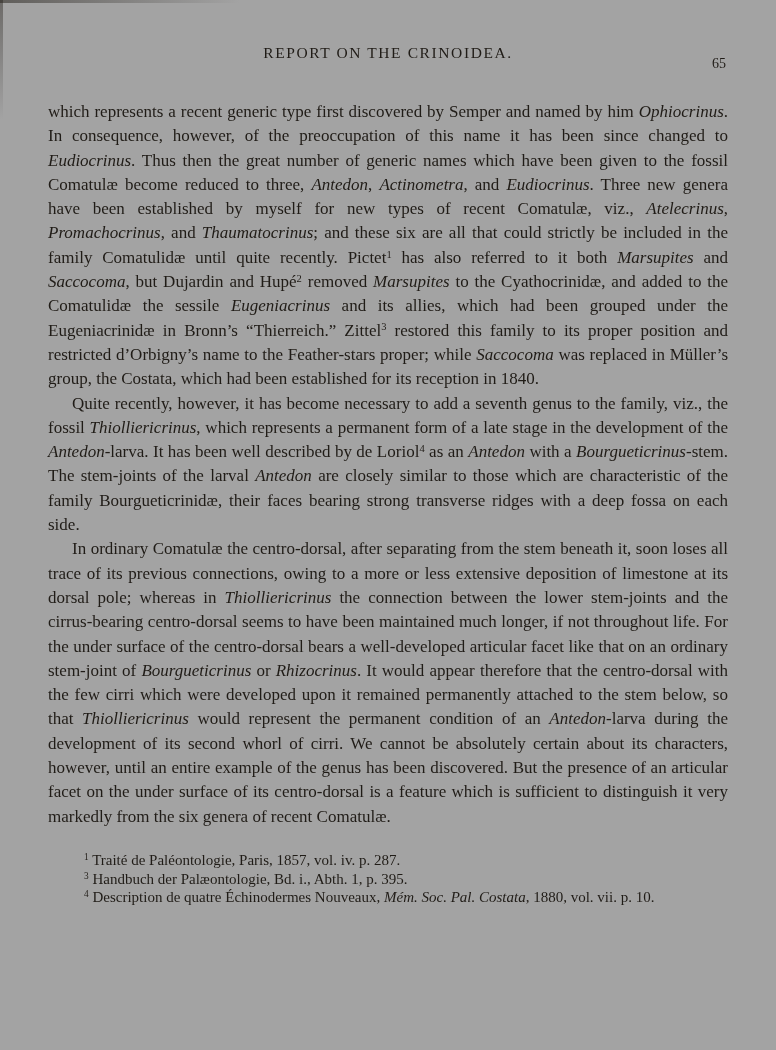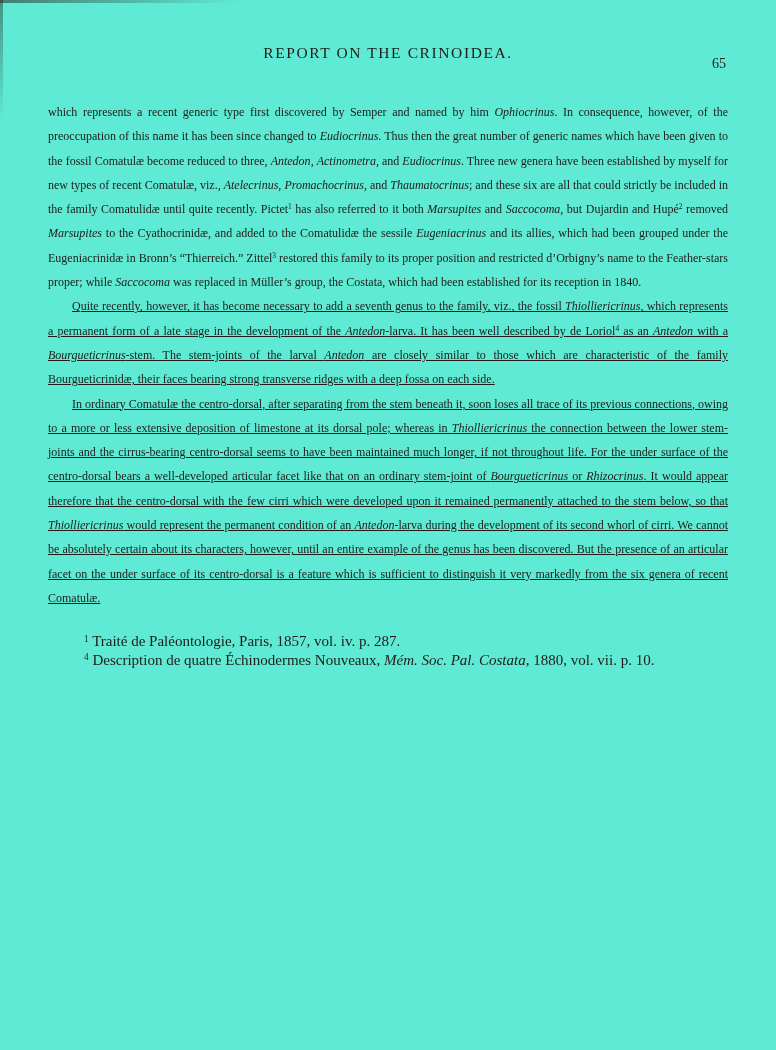--- a/index.html
+++ b/index.html
@@ -5,21 +5,21 @@
   html, body {
     margin: 0;
     padding: 0;
     background: #e8e6e1;
   }
   .page {
     position: relative;
     width: 776px;
     height: 1050px;
     margin: 0 auto;
-    background: #5eead4;
+    background: #a3a3a3;
     color: #201c17;
     font-family: "Liberation Serif", "DejaVu Serif", serif;
     box-sizing: border-box;
     padding: 44px 48px 0 48px;
     overflow: hidden;
   }
   
   .scan-edge-top {
     position: absolute;
     top: 0; left: 0;
@@ -43,30 +43,29 @@
     letter-spacing: 1.6px;
     font-weight: normal;
   }
   .page-num {
     position: absolute;
     right: 2px;
     top: 12px;
     font-size: 14px;
   }
   .body-text {
-    font-size: 12px;
+    font-size: 17px;
     line-height: 24.3px;
     text-align: justify;
   }
   .body-text p {
     margin: 0;
   }
   .body-text p.indent {
     text-indent: 24px;
-    text-decoration: underline;
   }
   i { font-style: italic; }
   sup {
     font-size: 62%;
     line-height: 0;
     vertical-align: baseline;
     position: relative;
     top: -0.5em;
   }
   .footnotes {
@@ -90,15 +89,16 @@
   </div>
 
   <div class="body-text">
       <p>which represents a recent generic type first discovered by Semper and named by him <i>Ophiocrinus</i>.  In consequence, however, of the preoccupation of this name it has been since changed to <i>Eudiocrinus</i>.  Thus then the great number of generic names which have been given to the fossil Comatulæ become reduced to three, <i>Antedon</i>, <i>Actinometra</i>, and <i>Eudiocrinus</i>.  Three new genera have been established by myself for new types of recent Comatulæ, viz., <i>Atelecrinus</i>, <i>Promachocrinus</i>, and <i>Thaumatocrinus</i>; and these six are all that could strictly be included in the family Comatulidæ until quite recently.  Pictet<sup>1</sup> has also referred to it both <i>Marsupites</i> and <i>Saccocoma</i>, but Dujardin and Hupé<sup>2</sup> removed <i>Marsupites</i> to the Cyathocrinidæ, and added to the Comatulidæ the sessile <i>Eugeniacrinus</i> and its allies, which had been grouped under the Eugeniacrinidæ in Bronn’s “Thierreich.”  Zittel<sup>3</sup> restored this family to its proper position and restricted d’Orbigny’s name to the Feather-stars proper; while <i>Saccocoma</i> was replaced in Müller’s group, the Costata, which had been established for its reception in 1840.</p>
       <p class="indent">Quite recently, however, it has become necessary to add a seventh genus to the family, viz., the fossil <i>Thiolliericrinus</i>, which represents a permanent form of a late stage in the development of the <i>Antedon</i>-larva.  It has been well described by de Loriol<sup>4</sup> as an <i>Antedon</i> with a <i>Bourgueticrinus</i>-stem.  The stem-joints of the larval <i>Antedon</i> are closely similar to those which are characteristic of the family Bourgueticrinidæ, their faces bearing strong transverse ridges with a deep fossa on each side.</p>
       <p class="indent">In ordinary Comatulæ the centro-dorsal, after separating from the stem beneath it, soon loses all trace of its previous connections, owing to a more or less extensive deposition of limestone at its dorsal pole; whereas in <i>Thiolliericrinus</i> the connection between the lower stem-joints and the cirrus-bearing centro-dorsal seems to have been maintained much longer, if not throughout life.  For the under surface of the centro-dorsal bears a well-developed articular facet like that on an ordinary stem-joint of <i>Bourgueticrinus</i> or <i>Rhizocrinus</i>.  It would appear therefore that the centro-dorsal with the few cirri which were developed upon it remained permanently attached to the stem below, so that <i>Thiolliericrinus</i> would represent the permanent condition of an <i>Antedon</i>-larva during the development of its second whorl of cirri.  We cannot be absolutely certain about its characters, however, until an entire example of the genus has been discovered.  But the presence of an articular facet on the under surface of its centro-dorsal is a feature which is sufficient to distinguish it very markedly from the six genera of recent Comatulæ.</p>
     </div>
 
   <div class="footnotes">
       <div class="fn"><sup>1</sup> Traité de Paléontologie, Paris, 1857, vol. iv. p. 287.</div>
+      <div class="fn"><sup>3</sup> Handbuch der Palæontologie, Bd. i., Abth. 1, p. 395.</div>
       <div class="fn"><sup>4</sup> Description de quatre Échinodermes Nouveaux, <i>Mém. Soc. Pal. Costata</i>, 1880, vol. vii. p. 10.</div>
     </div>
 </div>
 
 </body></html>

